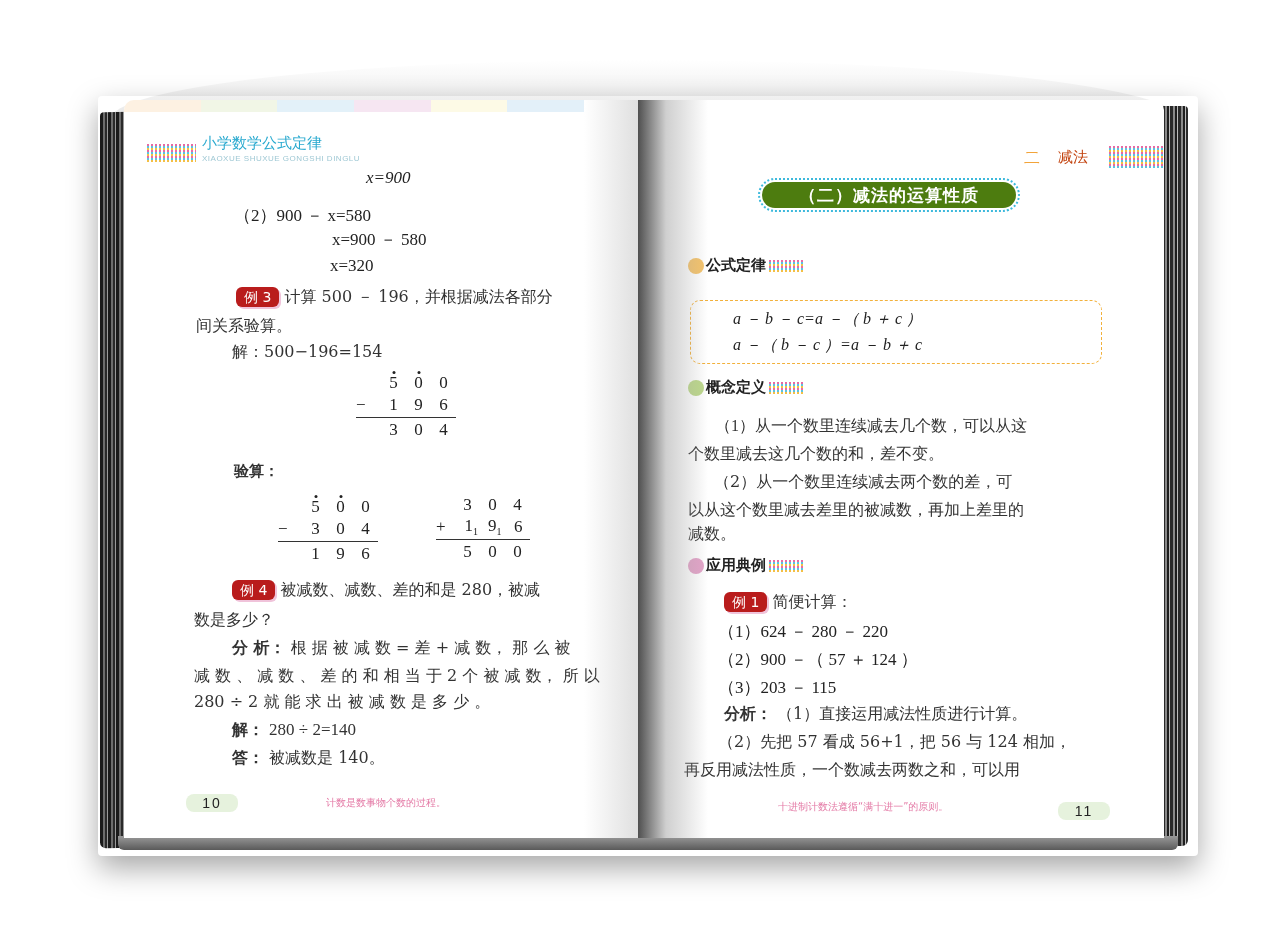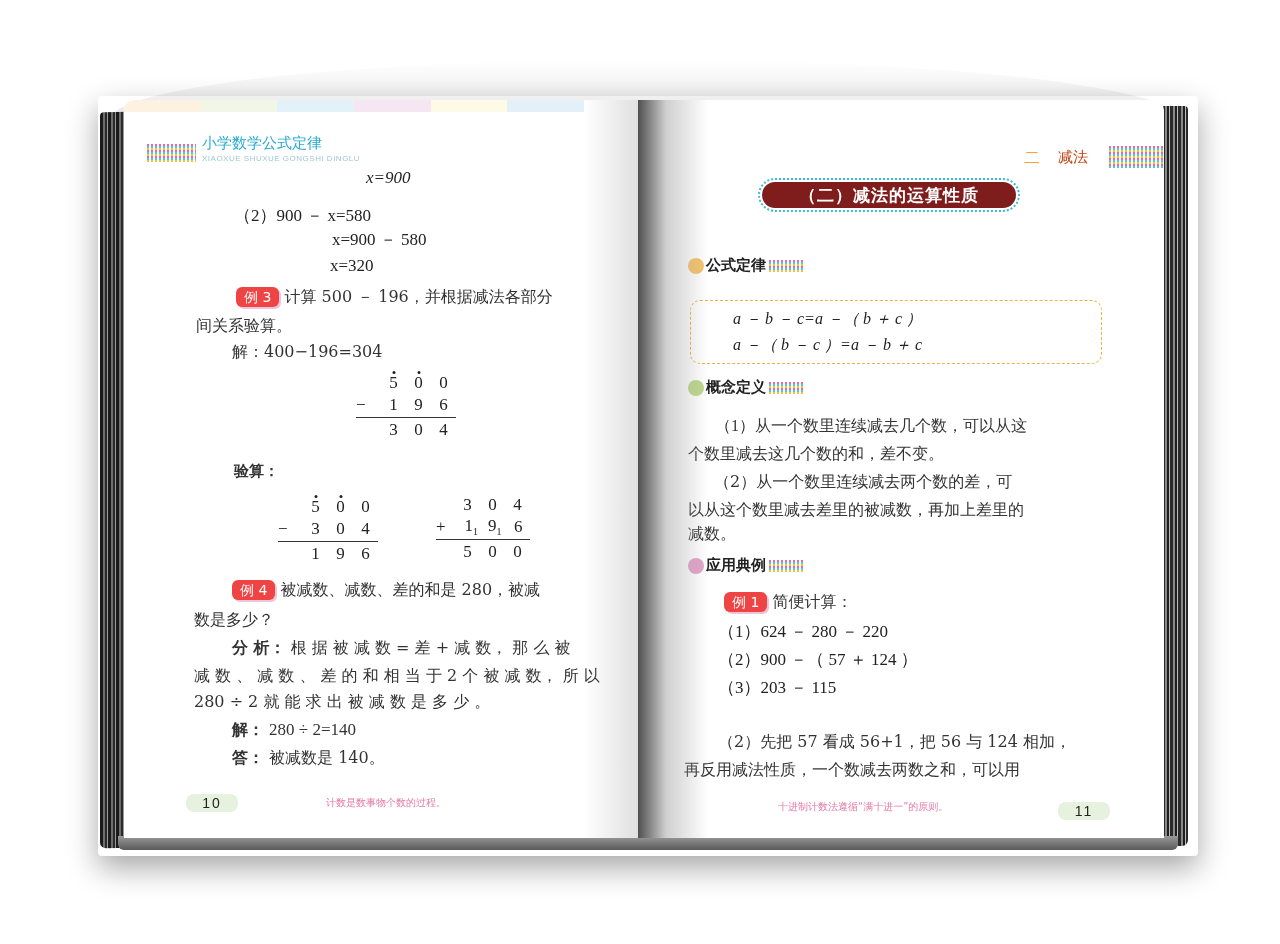--- a/index.html
+++ b/index.html
@@ -66,21 +66,21 @@
       radial-gradient(circle, #e76aa4 0.8px, transparent 1px);
     background-size: 4px 6px, 4px 6px, 4px 6px;
     background-position: 0 0, 0 2px, 0 4px;
   }
   .header-title-cn { font-family: "DejaVu Sans", sans-serif; color: #28a9cf; font-size: 15px; }
   .header-title-en { font-family: "Liberation Sans", sans-serif; color: #9fc8d4; font-size: 8px; letter-spacing: 0.5px; }
   .math { font-family: "Liberation Serif", serif; font-size: 17px; }
   .cn { font-family: "DejaVu Serif", serif; font-size: 16px; color: #333; }
   .bold { font-weight: bold; font-family: "DejaVu Sans", sans-serif; }
   .ex-badge {
-    display: inline-block; background: #ef4444; color: #fff; border-radius: 6px;
+    display: inline-block; background: #b91c1c; color: #fff; border-radius: 6px;
     padding: 0 8px; font-family: "DejaVu Sans", sans-serif; font-size: 14px; line-height: 20px;
     box-shadow: 2px 2px 0 #f0c3da;
   }
   .vcalc { position: absolute; font-family: "Liberation Serif", serif; font-size: 17px; }
   .vcalc .row { display: flex; justify-content: flex-end; height: 22px; align-items: center; }
   .vcalc .cell { width: 25px; text-align: center; position: relative; }
   .vcalc .op { width: 25px; text-align: left; }
   .vcalc .line { border-top: 1px solid #333; margin: 1px 0; }
   .dot-above::before {
     content: ""; position: absolute; width: 3px; height: 3px; border-radius: 50%;
@@ -90,21 +90,21 @@
   .page-num {
     position: absolute; background: #e6f2dd; border-radius: 8px; width: 52px; height: 18px;
     text-align: center; font-family: "Liberation Sans", sans-serif; font-size: 14px; line-height: 18px; letter-spacing: 2px;
   }
   .footer-note { position: absolute; font-family: "DejaVu Sans", sans-serif; font-size: 10px; color: #e47aa6; }
   .section-banner {
     position: absolute; left: 120px; top: 78px; width: 262px; height: 34px;
     border: 2px dotted #3db9dc; border-radius: 18px; padding: 2px;
   }
   .section-banner .inner {
-    width: 100%; height: 100%; background: #7f1d1d; border-radius: 14px;
+    width: 100%; height: 100%; background: #4d7c0f; border-radius: 14px;
     color: #fff; font-family: "DejaVu Serif", serif; font-weight: bold; font-size: 17px;
     text-align: center; line-height: 26px; letter-spacing: 1px;
   }
   .sub-heading { position: absolute; display: flex; align-items: center; }
   .sub-heading .circle { width: 16px; height: 16px; border-radius: 50%; margin-right: 2px; }
   .sub-heading .label { font-family: "DejaVu Serif", serif; font-weight: bold; font-size: 15px; color: #222; }
   .sub-heading .trail { width: 36px; height: 12px; margin-left: 2px; }
   .formula-box {
     position: absolute; left: 52px; top: 200px; width: 412px; height: 64px;
     border: 1.5px dashed #f2b13c; border-radius: 10px;
@@ -137,21 +137,21 @@
   <div class="abs math" style="left:110px;top:104px;">（2）900 － x=580</div>
   <div class="abs math" style="left:208px;top:128px;">x=900 － 580</div>
   <div class="abs math" style="left:206px;top:156px;">x=320</div>
 
   <div class="abs cn" style="left:112px;top:187px;">
     <span class="ex-badge">例 3</span>
     <span>计算 500 － 196，并根据减法各部分</span>
   </div>
   <div class="abs cn" style="left:72px;top:216px;">间关系验算。</div>
   <div class="abs cn" style="left:108px;top:242px;">
-    <span>解：400−196=304</span>
+    <span>解：500−196=154</span>
   </div>
 
   <div class="vcalc" style="left:232px;top:272px;width:100px;">
     <div class="row">
         <span class="cell dot-above">5</span>
         <span class="cell dot-above">0</span>
         <span class="cell">0</span>
       </div>
     <div class="row">
         <span class="op">−</span>
@@ -271,18 +271,22 @@
     <span class="trail dots"></span>
   </div>
 
   <div class="abs cn" style="left:86px;top:492px;">
     <span class="ex-badge">例 1</span>
     <span>简便计算：</span>
   </div>
   <div class="abs math" style="left:80px;top:520px;">（1）624 － 280 － 220</div>
   <div class="abs math" style="left:80px;top:548px;">（2）900 －（ 57 ＋ 124 ）</div>
   <div class="abs math" style="left:80px;top:576px;">（3）203 － 115</div>
+  <div class="abs cn" style="left:86px;top:604px;">
+    <span class="bold">分析：</span>
+    <span>（1）直接运用减法性质进行计算。</span>
+  </div>
   <div class="abs cn" style="left:80px;top:632px;">（2）先把 57 看成 56+1，把 56 与 124 相加，</div>
   <div class="abs cn" style="left:46px;top:660px;">再反用减法性质，一个数减去两数之和，可以用</div>
 
   <div class="footer-note" style="left:140px;top:700px;">十进制计数法遵循“满十进一”的原则。</div>
   <div class="page-num" style="left:420px;top:702px;">11</div>
 </div>
 
 </body></html>

